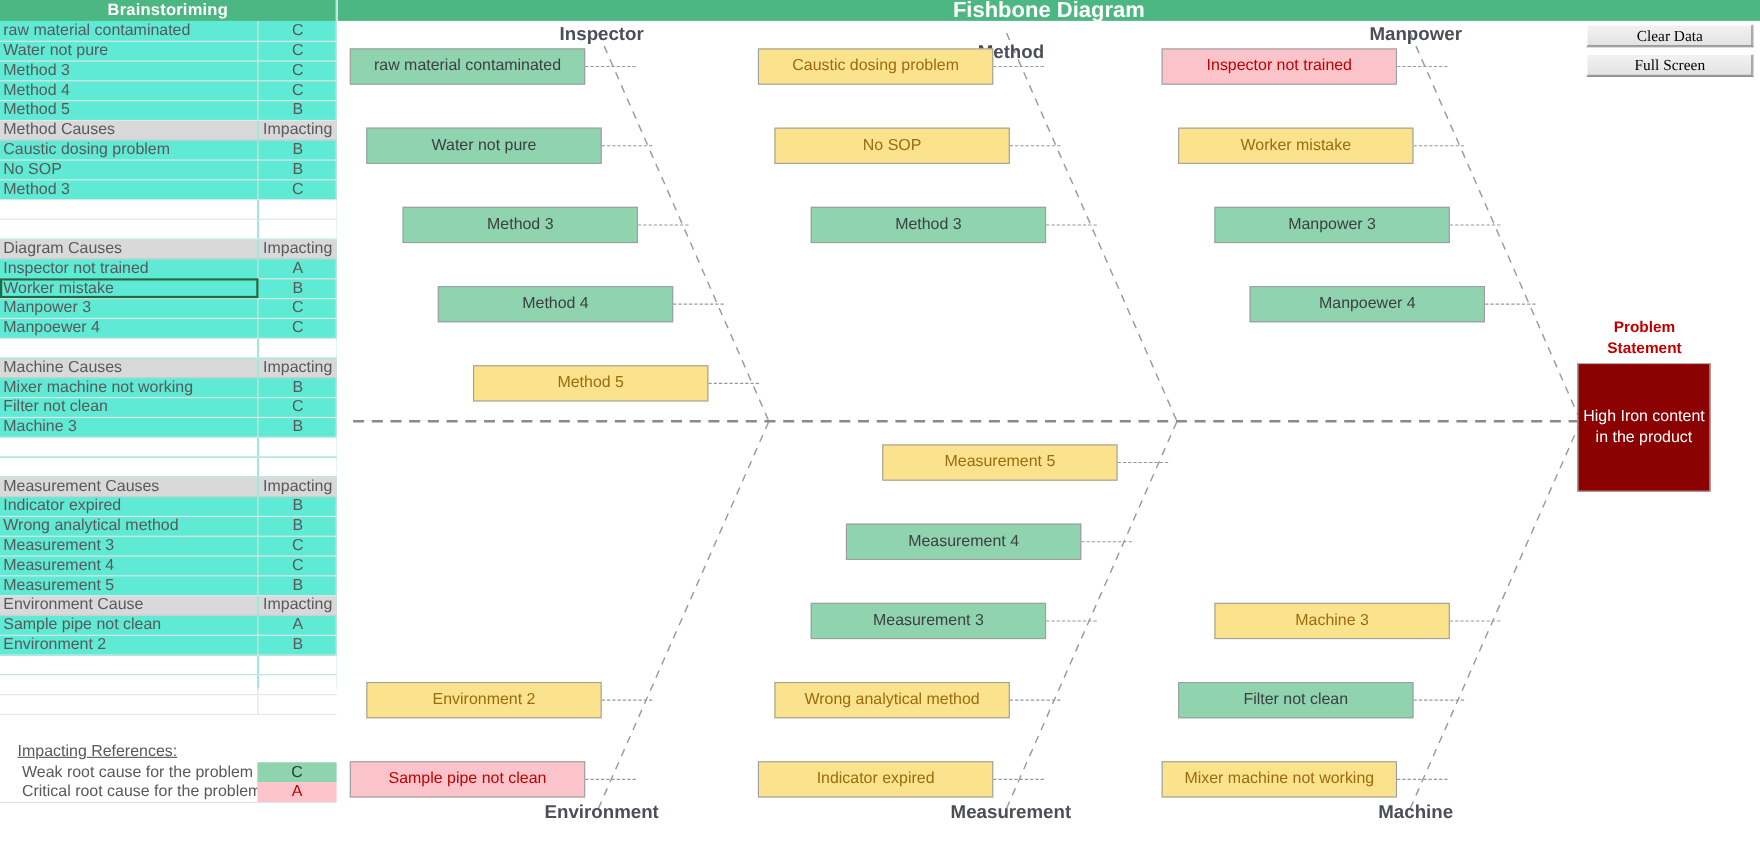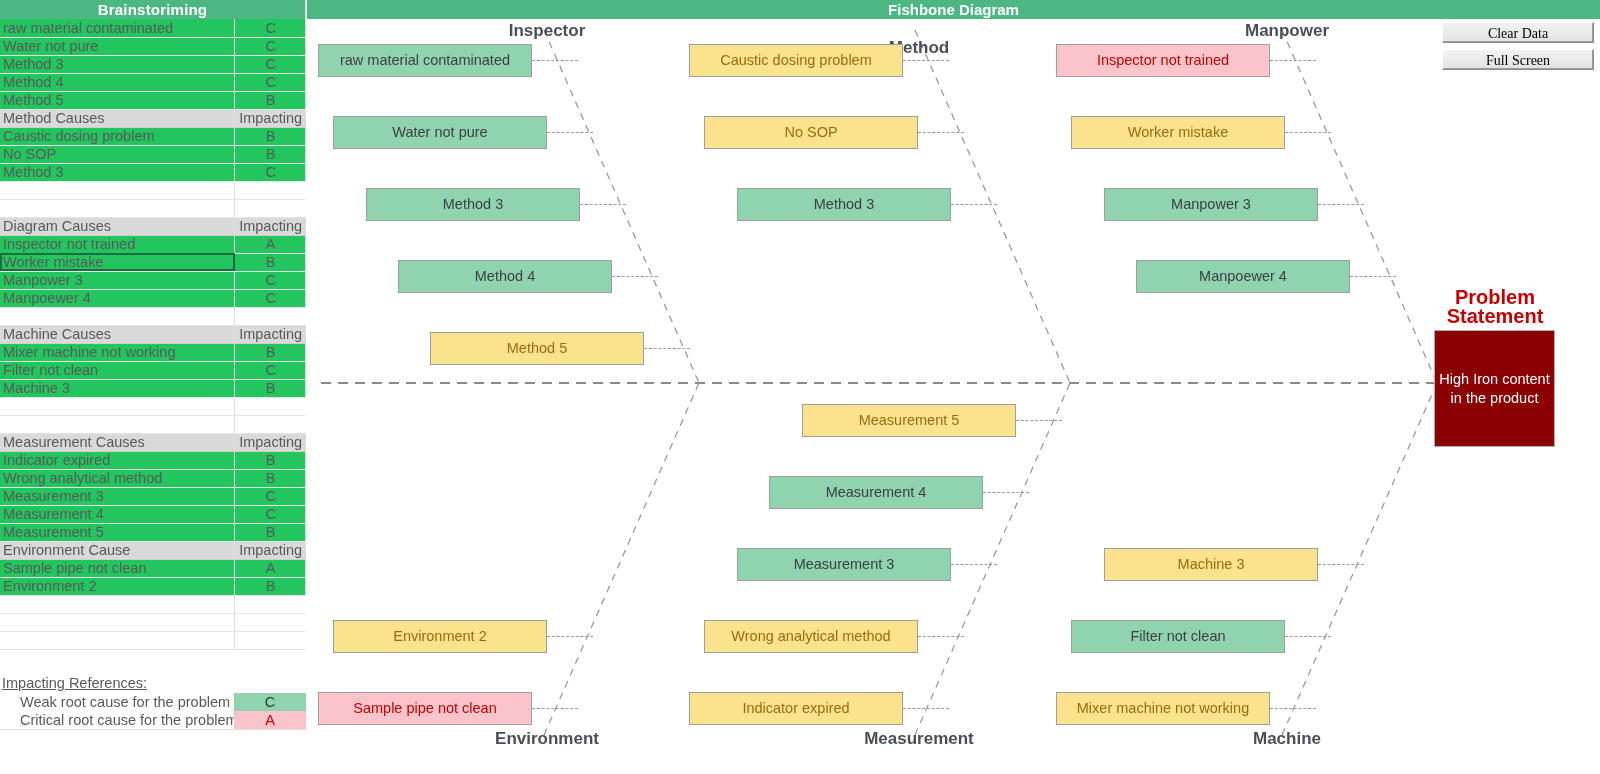--- a/index.html
+++ b/index.html
@@ -8,21 +8,21 @@
     width: 1600px; height: 774px;
     background: #ffffff;
     font-family: "Liberation Sans", sans-serif;
     overflow: hidden;
   }
   #app { position: relative; width: 1600px; height: 774px; background:#fff; }
 
   
   #sidebar {
     position: absolute; left: 0; top: 0; width: 306px; height: 626px;
-    background: #22c55e;
+    background: #5eead4;
     border-right: 1px solid #d9d9d9;
   }
   #sidebar-title {
     height: 19px; line-height: 19px;
     background: #4DB783;
     color: #ffffff;
     font-weight: bold; font-size: 15px;
     text-align: center;
     letter-spacing: .2px;
   }
@@ -47,41 +47,41 @@
     position: relative;
   }
   td.sel:after {
     content:""; position:absolute; right:-3px; bottom:-3px;
     width:5px; height:5px; background:#1d6b42;
   }
 
   
   #legend { position: absolute; left: 0; top: 674px; width: 306px; }
   #legend .lg-title {
-    font-size: 14.5px; color:#595959; padding-left:2px; height: 19px; line-height: 19px;
+    font-size: 14.5px; color:#595959; padding-left:16px; height: 19px; line-height: 19px;
     text-decoration: underline; font-weight: normal;
   }
   .lg-row { display: flex; height: 18px; align-items: stretch; }
   .lg-row .lg-label {
     width: 234px; font-size: 14.5px; color:#595959; padding-left:20px; line-height:18px;
     white-space: nowrap;
   }
   .lg-row .lg-code {
     width: 72px; text-align: center; line-height: 18px; font-size: 14.5px;
   }
   .lg-c { background:#8FD3AF; color:#1f3d2b; }
   .lg-b { background:#FBE38E; color:#9c6b10; }
   .lg-a { background:#FBC4CB; color:#c00000; }
   #legend-bottom-line { border-top:1px solid #e0e0e0; width: 306px; }
 
   
   #main { position: absolute; left: 307px; top: 0; width: 1293px; height: 774px; background:#fff; }
   #main-title {
     position:absolute; left:0; top:0; width: 1293px; height: 19px; line-height:19px;
-    background:#4DB783; color:#fff; font-weight:bold; font-size:15px; text-align:center;
+    background:#4DB783; color:#fff; font-weight:bold; font-size:20px; text-align:center;
   }
 
   
   #btn-stack { position:absolute; right: 6px; top: 22px; width: 152px; }
   .win-btn {
     display:block; width: 152px; height: 21px; line-height: 19px;
     margin-bottom: 6px;
     background: linear-gradient(#f2f2f2,#e2e2e2);
     border: 1px solid #8f8f8f;
     border-top-color:#ffffff; border-left-color:#ffffff;
@@ -107,21 +107,21 @@
   .cbox.p { background:#FBC4CB; color:#c00000; }
 
   
   .conn { position:absolute; border-top: 1px dashed #999; height:0; }
 
   svg#ribs { position:absolute; left:0; top:0; width:1293px; height:774px; pointer-events:none; }
 
   
   #ps-label {
     position:absolute; left:1120px; top:288px; width:136px; text-align:center;
-    color:#c00000; font-weight:bold; font-size:20px; line-height:19px;
+    color:#c00000; font-weight:bold; font-size:14px; line-height:19px;
   }
   #ps-box {
     position:absolute; left:1127px; top:330px; width:121px; height:117px;
     background:#8b0000; border:1px solid #b0b0b0;
     color:#ffffff; font-size:14.5px; text-align:center;
     display:flex; align-items:center; justify-content:center;
     line-height:19px;
   }
 </style>
 </head>

